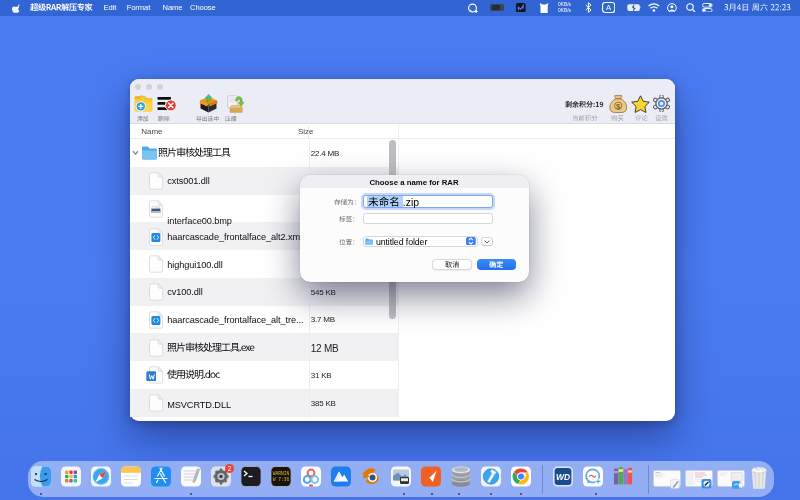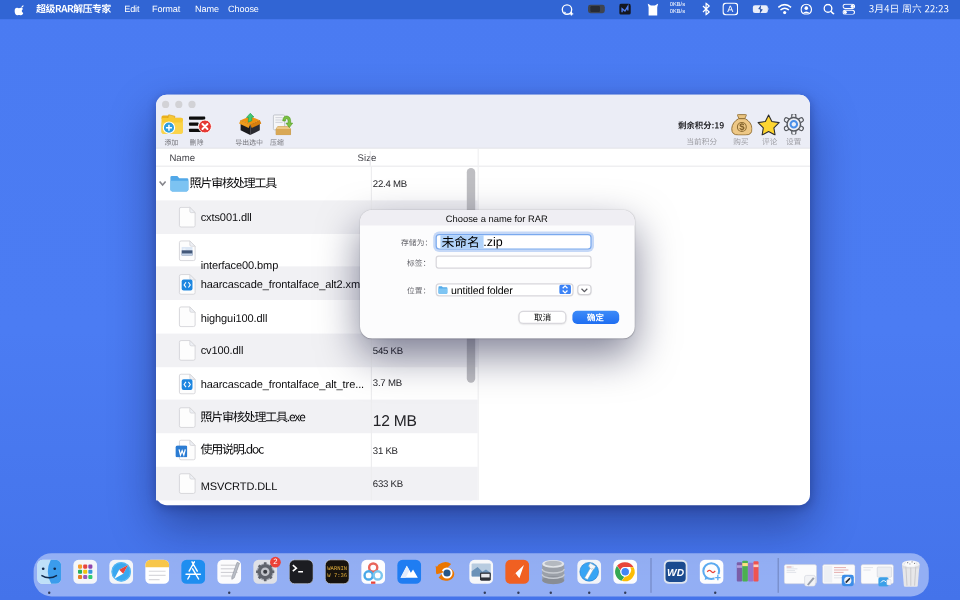--- a/index.html
+++ b/index.html
@@ -212,45 +212,45 @@
   </svg>
 <div class="a" style="left:167.2px;top:315.0px;font-size:9.2px;letter-spacing:-0.08px;color:#0d0d0f;white-space:nowrap">haarcascade_frontalface_alt_tre...</div>
 <div class="a" style="left:310.7px;top:315.4px;font-size:8px;letter-spacing:-0.2px;color:#232327">3.7 MB</div>
 <svg class="a" style="left:148px;top:338.625px" width="16" height="18" viewBox="0 0 16 18">
     <path d="M1.5 2.2 a1.4 1.4 0 0 1 1.4-1.4 H10.2 L14.6 5.2 V15.8 a1.4 1.4 0 0 1-1.4 1.4 H2.9 a1.4 1.4 0 0 1-1.4-1.4 Z" fill="#fdfdfd" stroke="#d5d5d9" stroke-width="0.8"></path>
     <path d="M10.2 0.8 V4 a1.2 1.2 0 0 0 1.2 1.2 h3.2 Z" fill="#eef0f5" stroke="#d5d5d9" stroke-width="0.7"></path>
   </svg>
 <svg style="position:absolute;left:167.2px;top:340.6px;" width="87.8" height="12.8" viewBox="0 -10.00 87.8 12.80">
     <path d="M5.3 -4.1H8.2V-2.6H5.3ZM4.6 -4.7V-1.9H9V-4.7ZM3.4 -1.2C3.5 -0.6 3.6 0.2 3.6 0.8L4.3 0.7C4.3 0.1 4.2 -0.7 4.1 -1.3ZM5.5 -1.3C5.8 -0.6 6 0.2 6.2 0.7L6.9 0.6C6.8 0.1 6.5 -0.8 6.2 -1.4ZM7.6 -1.3C8.1 -0.7 8.6 0.2 8.8 0.8L9.6 0.5C9.3 -0.1 8.7 -1 8.3 -1.6ZM1.7 -1.5C1.4 -0.8 0.9 0 0.4 0.5L1.2 0.8C1.6 0.3 2.1 -0.6 2.5 -1.3ZM1.6 -7.3H3.1V-5.5H1.6ZM1.6 -2.9V-4.9H3.1V-2.9ZM0.9 -8V-1.7H1.6V-2.2H3.8V-8ZM4.3 -8V-7.3H6C5.8 -6.4 5.3 -5.8 4 -5.4C4.1 -5.3 4.3 -5 4.4 -4.8C5.9 -5.3 6.5 -6.1 6.7 -7.3H8.5C8.4 -6.4 8.3 -6 8.2 -5.9C8.1 -5.8 8.1 -5.8 7.9 -5.8C7.8 -5.8 7.3 -5.8 6.9 -5.8C7 -5.6 7.1 -5.4 7.1 -5.2C7.5 -5.2 8 -5.2 8.2 -5.2C8.5 -5.2 8.7 -5.3 8.8 -5.4C9 -5.7 9.1 -6.2 9.2 -7.7C9.2 -7.8 9.2 -8 9.2 -8Z M10.8 -8.1V-4.8C10.8 -3 10.7 -1.2 9.4 0.2C9.6 0.4 9.8 0.6 10 0.8C10.9 -0.2 11.3 -1.4 11.5 -2.7H15.7V0.8H16.5V-3.4H11.5C11.6 -3.9 11.6 -4.4 11.6 -4.8V-5H18V-5.8H15.2V-8.4H14.4V-5.8H11.6V-8.1Z M22.3 -8.3C22.4 -8 22.6 -7.6 22.7 -7.3H18.8V-5.7H19.6V-6.6H26.4V-5.7H27.2V-7.3H23.4L23.6 -7.4C23.5 -7.7 23.3 -8.1 23.1 -8.5ZM20.2 -2.9H22.6V-1.8H20.2ZM20.2 -3.6V-4.7H22.6V-3.6ZM25.8 -2.9V-1.8H23.4V-2.9ZM25.8 -3.6H23.4V-4.7H25.8ZM22.6 -6.3V-5.3H19.4V-0.5H20.2V-1.1H22.6V0.8H23.4V-1.1H25.8V-0.6H26.6V-5.3H23.4V-6.3Z M35.6 -3.7C34.7 -2 32.8 -0.6 30.5 0.2C30.6 0.3 30.8 0.6 30.9 0.8C32.2 0.4 33.3 -0.2 34.2 -1C34.9 -0.4 35.7 0.2 36.1 0.7L36.6 0.2C36.2 -0.3 35.5 -0.9 34.8 -1.4C35.4 -2 36 -2.7 36.4 -3.4ZM33.1 -8.2C33.3 -7.9 33.5 -7.4 33.6 -7H31V-6.3H32.9C32.6 -5.8 32 -4.9 31.8 -4.6C31.7 -4.5 31.4 -4.4 31.2 -4.4C31.2 -4.2 31.4 -3.8 31.4 -3.6C31.6 -3.7 31.9 -3.8 33.7 -3.9C32.9 -3.1 32 -2.5 31 -2C31.1 -1.9 31.3 -1.6 31.4 -1.4C33.2 -2.3 34.7 -3.7 35.6 -5.2L34.9 -5.5C34.7 -5.2 34.5 -4.9 34.2 -4.5L32.5 -4.5C32.9 -5 33.4 -5.8 33.7 -6.3H36.6V-7H34.3L34.4 -7.1C34.3 -7.5 34.1 -8 33.8 -8.4ZM28.9 -8.4V-6.5H27.6V-5.8H28.9C28.6 -4.4 27.9 -2.8 27.3 -2C27.5 -1.8 27.6 -1.5 27.7 -1.2C28.2 -1.9 28.6 -2.9 28.9 -4V0.8H29.6V-4.5C29.9 -4 30.2 -3.4 30.4 -3.1L30.8 -3.6C30.6 -3.9 29.9 -5 29.6 -5.4V-5.8H30.8V-6.5H29.6V-8.4Z M40.3 -6.1C40.1 -4.7 39.7 -3.6 39.2 -2.6C38.8 -3.3 38.5 -4.2 38.2 -5.3C38.3 -5.5 38.4 -5.8 38.5 -6.1ZM38.2 -8.4C37.9 -6.4 37.3 -4.5 36.5 -3.5C36.7 -3.4 37 -3.2 37.1 -3.1C37.4 -3.4 37.6 -3.8 37.9 -4.3C38.1 -3.3 38.5 -2.6 38.8 -1.9C38.2 -1 37.3 -0.2 36.3 0.2C36.5 0.3 36.8 0.6 37 0.8C37.9 0.3 38.7 -0.3 39.3 -1.3C40.5 0.2 42.1 0.5 43.9 0.5H45.3C45.4 0.3 45.5 -0.1 45.6 -0.3C45.3 -0.3 44.2 -0.3 43.9 -0.3C42.4 -0.3 40.9 -0.6 39.7 -1.9C40.4 -3.1 40.9 -4.7 41.1 -6.7L40.6 -6.8L40.5 -6.8H38.7C38.8 -7.2 38.9 -7.7 39 -8.2ZM42.1 -8.4V-1H43V-5.2C43.6 -4.4 44.4 -3.5 44.7 -2.9L45.4 -3.3C44.9 -4 44 -5.1 43.2 -5.9L43 -5.8V-8.4Z M49.8 -5.4H51.3V-4.1H49.8ZM51.9 -5.4H53.5V-4.1H51.9ZM49.8 -7.3H51.3V-6H49.8ZM51.9 -7.3H53.5V-6H51.9ZM48.2 -0.2V0.5H54.7V-0.2H52V-1.6H54.3V-2.3H52V-3.5H54.2V-7.9H49.1V-3.5H51.2V-2.3H49V-1.6H51.2V-0.2ZM45.4 -1 45.5 -0.2C46.4 -0.5 47.6 -0.9 48.6 -1.3L48.5 -2L47.4 -1.6V-4.1H48.4V-4.8H47.4V-7H48.6V-7.7H45.5V-7H46.7V-4.8H45.6V-4.1H46.7V-1.4C46.2 -1.2 45.7 -1.1 45.4 -1Z M54.5 -0.7V0H63.5V-0.7H59.4V-6.5H63V-7.3H55V-6.5H58.6V-0.7Z M69 -0.8C70.2 -0.3 71.3 0.3 72 0.8L72.6 0.2C71.9 -0.2 70.7 -0.9 69.5 -1.4ZM66.3 -1.3C65.7 -0.8 64.4 -0.1 63.4 0.3C63.6 0.4 63.8 0.7 64 0.8C65 0.4 66.2 -0.2 67 -0.9ZM65.1 -7.9V-2.1H63.5V-1.4H72.5V-2.1H71V-7.9ZM65.8 -2.1V-3H70.3V-2.1ZM65.8 -5.9H70.3V-5H65.8ZM65.8 -6.4V-7.3H70.3V-6.4ZM65.8 -4.4H70.3V-3.6H65.8Z M73.4 0.1C73.8 0.1 74 -0.1 74 -0.6C74 -1 73.8 -1.3 73.4 -1.3C73 -1.3 72.7 -1 72.7 -0.6C72.7 -0.1 73 0.1 73.4 0.1Z M76.9 0.1C77.6 0.1 78.2 -0.1 78.7 -0.4L78.4 -1C78 -0.8 77.5 -0.6 77 -0.6C76 -0.6 75.3 -1.3 75.2 -2.5H78.9C78.9 -2.6 78.9 -2.8 78.9 -3C78.9 -4.6 78.1 -5.6 76.7 -5.6C75.5 -5.6 74.3 -4.5 74.3 -2.7C74.3 -0.9 75.5 0.1 76.9 0.1ZM75.2 -3.1C75.3 -4.2 76 -4.8 76.8 -4.8C77.6 -4.8 78.1 -4.2 78.1 -3.1Z M78.5 0H79.4L80.2 -1.3C80.4 -1.6 80.5 -1.9 80.7 -2.2H80.8C81 -1.9 81.2 -1.6 81.4 -1.3L82.2 0H83.2L81.4 -2.7L83 -5.4H82.1L81.4 -4.2C81.2 -3.9 81.1 -3.6 80.9 -3.3H80.9C80.7 -3.6 80.5 -3.9 80.3 -4.2L79.6 -5.4H78.6L80.3 -2.8Z M85.4 0.1C86.2 0.1 86.7 -0.1 87.2 -0.4L86.9 -1C86.5 -0.8 86.1 -0.6 85.5 -0.6C84.5 -0.6 83.8 -1.3 83.7 -2.5H87.4C87.4 -2.6 87.4 -2.8 87.4 -3C87.4 -4.6 86.6 -5.6 85.3 -5.6C84 -5.6 82.8 -4.5 82.8 -2.7C82.8 -0.9 84 0.1 85.4 0.1ZM83.7 -3.1C83.8 -4.2 84.5 -4.8 85.3 -4.8C86.1 -4.8 86.6 -4.2 86.6 -3.1Z" fill="#0d0d0f"></path>
   </svg>
-<div class="a" style="left:310.7px;top:343.1px;font-size:13px;letter-spacing:-0.2px;color:#232327">12 MB</div>
+<div class="a" style="left:310.7px;top:343.1px;font-size:10px;letter-spacing:-0.2px;color:#232327">12 MB</div>
 <svg class="a" style="left:148px;top:366.375px" width="16" height="18" viewBox="0 0 16 18">
     <path d="M1.5 2.2 a1.4 1.4 0 0 1 1.4-1.4 H10.2 L14.6 5.2 V15.8 a1.4 1.4 0 0 1-1.4 1.4 H2.9 a1.4 1.4 0 0 1-1.4-1.4 Z" fill="#fdfdfd" stroke="#d5d5d9" stroke-width="0.8"></path>
     <path d="M10.2 0.8 V4 a1.2 1.2 0 0 0 1.2 1.2 h3.2 Z" fill="#eef0f5" stroke="#d5d5d9" stroke-width="0.7"></path>
   </svg>
 <svg class="a" style="left:145.6px;top:370.7px" width="10.6" height="10.6" viewBox="0 0 10.6 10.6">
 <rect x="0.3" y="0.3" width="10" height="10" rx="1.6" fill="#2b7cd3"></rect>
 <path d="M2 3 l1.2 4.8 1.4-3.6 1.4 3.6 L7.2 3" transform="translate(1.2,0.4)" fill="none" stroke="#fff" stroke-width="1"></path>
   </svg>
 <svg style="position:absolute;left:167.2px;top:368.4px;" width="53.1" height="12.8" viewBox="0 -10.00 53.1 12.80">
     <path d="M6 -8.4V-7.3H3.2V-6.6H6V-5.6H3.5V-2.9H5.9C5.9 -2.3 5.7 -1.8 5.4 -1.3C4.9 -1.7 4.4 -2.1 4.1 -2.6L3.5 -2.4C3.9 -1.8 4.4 -1.3 5 -0.8C4.5 -0.4 3.8 -0 2.8 0.2C3 0.4 3.2 0.7 3.3 0.8C4.3 0.5 5.1 0.1 5.6 -0.4C6.6 0.2 7.8 0.6 9.3 0.8C9.4 0.6 9.6 0.3 9.7 0.1C8.3 -0 7 -0.4 6 -0.9C6.4 -1.5 6.6 -2.2 6.7 -2.9H9.3V-5.6H6.7V-6.6H9.6V-7.3H6.7V-8.4ZM4.2 -5H6V-3.9L6 -3.5H4.2ZM6.7 -5H8.6V-3.5H6.7L6.7 -3.9ZM2.8 -8.4C2.2 -6.9 1.2 -5.4 0.2 -4.5C0.3 -4.3 0.6 -3.9 0.6 -3.7C1 -4.1 1.4 -4.5 1.7 -5V0.8H2.5V-6.1C2.8 -6.8 3.2 -7.5 3.5 -8.2Z M10.5 -7.7V-4.1C10.5 -2.7 10.4 -0.9 9.3 0.4C9.5 0.5 9.8 0.7 9.9 0.8C10.7 0 11 -1.2 11.2 -2.3H13.7V0.7H14.4V-2.3H17.1V-0.2C17.1 -0 17.1 0 16.9 0C16.7 0 16 0.1 15.3 0C15.4 0.2 15.5 0.6 15.6 0.7C16.5 0.8 17.1 0.7 17.4 0.6C17.8 0.5 17.9 0.3 17.9 -0.2V-7.7ZM11.3 -7H13.7V-5.4H11.3ZM17.1 -7V-5.4H14.4V-7ZM11.3 -4.7H13.7V-3H11.2C11.3 -3.4 11.3 -3.7 11.3 -4.1ZM17.1 -4.7V-3H14.4V-4.7Z M19.1 -7.7C19.6 -7.2 20.3 -6.5 20.6 -6.1L21.2 -6.6C20.9 -7 20.2 -7.7 19.6 -8.2ZM22.6 -5.7H26V-3.9H22.6ZM19.8 0.4C19.9 0.2 20.2 -0 22.1 -1.4C22 -1.5 21.9 -1.8 21.8 -2.1L20.7 -1.3V-5.3H18.4V-4.5H19.9V-1.2C19.9 -0.8 19.5 -0.4 19.3 -0.3C19.5 -0.1 19.7 0.2 19.8 0.4ZM21.8 -6.4V-3.2H23.1C23 -1.6 22.6 -0.4 21 0.2C21.1 0.4 21.3 0.6 21.4 0.8C23.3 0.1 23.7 -1.3 23.9 -3.2H24.8V-0.3C24.8 0.4 24.9 0.7 25.7 0.7C25.8 0.7 26.5 0.7 26.7 0.7C27.3 0.7 27.5 0.3 27.6 -1C27.4 -1 27.1 -1.2 26.9 -1.3C26.9 -0.2 26.9 -0 26.6 -0C26.5 -0 25.9 -0 25.8 -0C25.5 -0 25.5 -0.1 25.5 -0.4V-3.2H26.7V-6.4H25.7C26 -6.9 26.3 -7.6 26.5 -8.2L25.7 -8.4C25.6 -7.8 25.2 -7 24.9 -6.4H23.2L23.9 -6.7C23.7 -7.1 23.3 -7.9 22.9 -8.4L22.3 -8.1C22.6 -7.6 23 -6.9 23.2 -6.4Z M30.4 -4.5V-2.5H28.5V-4.5ZM30.4 -5.2H28.5V-7.1H30.4ZM27.8 -7.8V-0.9H28.5V-1.8H31.1V-7.8ZM35.5 -7.3V-5.5H32.7V-7.3ZM32 -8V-4.4C32 -2.9 31.8 -0.9 30.1 0.4C30.3 0.5 30.6 0.7 30.7 0.9C31.8 -0 32.4 -1.2 32.6 -2.4H35.5V-0.2C35.5 -0 35.5 0.1 35.3 0.1C35.1 0.1 34.5 0.1 33.8 0C34 0.2 34.1 0.6 34.1 0.8C35 0.8 35.5 0.8 35.9 0.6C36.2 0.5 36.3 0.3 36.3 -0.2V-8ZM35.5 -4.9V-3.1H32.7C32.7 -3.5 32.7 -4 32.7 -4.4V-4.9Z M37.4 0.1C37.8 0.1 38 -0.1 38 -0.6C38 -1 37.8 -1.3 37.4 -1.3C37 -1.3 36.7 -1 36.7 -0.6C36.7 -0.1 37 0.1 37.4 0.1Z M40.6 0.1C41.2 0.1 41.8 -0.2 42.2 -0.6H42.2L42.3 0H43.1V-8H42.1V-5.9L42.2 -4.9C41.7 -5.3 41.3 -5.6 40.7 -5.6C39.4 -5.6 38.3 -4.5 38.3 -2.7C38.3 -0.9 39.2 0.1 40.6 0.1ZM40.8 -0.6C39.8 -0.6 39.2 -1.4 39.2 -2.7C39.2 -4 40 -4.8 40.8 -4.8C41.3 -4.8 41.7 -4.6 42.1 -4.2V-1.4C41.7 -0.9 41.2 -0.6 40.8 -0.6Z M46 0.1C47.3 0.1 48.5 -0.9 48.5 -2.7C48.5 -4.5 47.3 -5.6 46 -5.6C44.7 -5.6 43.5 -4.5 43.5 -2.7C43.5 -0.9 44.7 0.1 46 0.1ZM46 -0.6C45.1 -0.6 44.4 -1.5 44.4 -2.7C44.4 -4 45.1 -4.8 46 -4.8C47 -4.8 47.6 -4 47.6 -2.7C47.6 -1.5 47 -0.6 46 -0.6Z M51.1 0.1C51.8 0.1 52.4 -0.1 52.9 -0.6L52.5 -1.2C52.1 -0.9 51.7 -0.6 51.2 -0.6C50.2 -0.6 49.5 -1.5 49.5 -2.7C49.5 -4 50.2 -4.8 51.2 -4.8C51.6 -4.8 52 -4.6 52.3 -4.3L52.8 -4.9C52.4 -5.3 51.9 -5.6 51.2 -5.6C49.8 -5.6 48.6 -4.5 48.6 -2.7C48.6 -0.9 49.7 0.1 51.1 0.1Z" fill="#0d0d0f"></path>
   </svg>
 <div class="a" style="left:310.7px;top:370.9px;font-size:8px;letter-spacing:-0.2px;color:#232327">31 KB</div>
 <svg class="a" style="left:148px;top:394.125px" width="16" height="18" viewBox="0 0 16 18">
     <path d="M1.5 2.2 a1.4 1.4 0 0 1 1.4-1.4 H10.2 L14.6 5.2 V15.8 a1.4 1.4 0 0 1-1.4 1.4 H2.9 a1.4 1.4 0 0 1-1.4-1.4 Z" fill="#fdfdfd" stroke="#d5d5d9" stroke-width="0.8"></path>
     <path d="M10.2 0.8 V4 a1.2 1.2 0 0 0 1.2 1.2 h3.2 Z" fill="#eef0f5" stroke="#d5d5d9" stroke-width="0.7"></path>
   </svg>
 <div class="a" style="left:167.2px;top:400px;font-size:9.2px;letter-spacing:-0.08px;color:#0d0d0f;white-space:nowrap">MSVCRTD.DLL</div>
-<div class="a" style="left:310.7px;top:398.6px;font-size:8px;letter-spacing:-0.2px;color:#232327">633 KB</div>
+<div class="a" style="left:310.7px;top:398.6px;font-size:8px;letter-spacing:-0.2px;color:#232327">385 KB</div>
 <div class="a" style="left:389.3px;top:139.8px;width:6.3px;height:179px;background:#bebec2;border-radius:3.5px"></div>
 <div class="a" style="left:397.5px;top:123.5px;width:1px;height:293.2px;background:#f0f0f2"></div>
 <div class="a" style="left:299.5px;top:174.5px;width:229px;height:107.7px;background:#fcfcfd;border-radius:10px;
 box-shadow:0 14px 34px rgba(8,10,50,.5),0 0 1px rgba(0,0,0,.35)"></div>
 <div class="a" style="left:299.5px;top:174.5px;width:229px;height:13.4px;background:#efeef3;border-radius:10px 10px 0 0"></div>
-<div class="a" style="left:299.5px;top:178.2px;width:229px;text-align:center;font-size:7.8px;font-weight:normal;color:#0a0a0a">Choose a name for RAR</div>
+<div class="a" style="left:299.5px;top:178.2px;width:229px;text-align:center;font-size:7.8px;font-weight:bold;color:#0a0a0a">Choose a name for RAR</div>
 <div class="a" style="left:362.8px;top:194.7px;width:129.8px;height:13px;background:#fff;border:1.2px solid #7aa9ee;border-radius:3px;
 box-shadow:0 0 0 2px rgba(122,166,238,.42)"></div>
 <div class="a" style="left:367.2px;top:195.8px;width:35.4px;height:10.9px;background:#b0d2fa"></div>
 <svg style="position:absolute;left:368.4px;top:194.7px;" width="32.8" height="13.6" viewBox="0 -10.60 32.8 13.57">
     <path d="M4.9 -8.9V-7.2H1.4V-6.4H4.9V-4.5H0.7V-3.8H4.4C3.5 -2.4 1.8 -1.1 0.4 -0.4C0.5 -0.3 0.8 0.1 0.9 0.3C2.3 -0.5 3.8 -1.7 4.9 -3.1V0.8H5.7V-3.2C6.7 -1.8 8.2 -0.4 9.7 0.3C9.8 0.1 10.1 -0.3 10.2 -0.4C8.8 -1.1 7.1 -2.4 6.2 -3.8H10V-4.5H5.7V-6.4H9.3V-7.2H5.7V-8.9Z M16 -9C15 -7.6 12.9 -6.3 11 -5.7C11.1 -5.5 11.3 -5.2 11.4 -5C12.2 -5.2 13 -5.6 13.7 -6.1V-5.4H18V-6.1C18.7 -5.6 19.5 -5.3 20.3 -5C20.4 -5.3 20.6 -5.6 20.9 -5.8C19.2 -6.2 17.4 -7.2 16.4 -8.3L16.6 -8.6ZM13.8 -6.1C14.6 -6.6 15.3 -7.2 15.9 -7.8C16.5 -7.2 17.2 -6.6 18 -6.1ZM12 -4.5V0H12.7V-0.9H15.2V-4.5ZM12.7 -3.8H14.4V-1.6H12.7ZM16.3 -4.5V0.9H17.1V-3.8H19.1V-1.5C19.1 -1.4 19.1 -1.3 18.9 -1.3C18.8 -1.3 18.3 -1.3 17.7 -1.3C17.8 -1.1 17.9 -0.8 17.9 -0.6C18.7 -0.6 19.2 -0.6 19.5 -0.7C19.8 -0.9 19.9 -1.1 19.9 -1.5V-4.5Z M24 -5.6C24.5 -5.2 25.2 -4.7 25.6 -4.3C24.4 -3.6 23 -3.2 21.7 -2.9C21.8 -2.7 22 -2.4 22.1 -2.2C22.7 -2.3 23.3 -2.5 23.9 -2.7V0.8H24.7V0.3H29.4V0.8H30.2V-3.6H26C27.7 -4.5 29.3 -5.9 30.1 -7.6L29.6 -7.9L29.5 -7.8H25.7C26 -8.1 26.2 -8.4 26.4 -8.8L25.5 -8.9C24.9 -7.9 23.7 -6.7 21.9 -5.9C22.1 -5.8 22.4 -5.5 22.5 -5.3C23.5 -5.8 24.3 -6.5 25 -7.1H29C28.3 -6.2 27.4 -5.4 26.4 -4.7C25.9 -5.2 25.2 -5.7 24.6 -6.1ZM29.4 -0.4H24.7V-2.9H29.4Z" fill="#000"></path>
   </svg>
 <div class="a" style="left:402.8px;top:196.6px;font-size:10.4px;color:#000">.zip</div>
 <div class="a" style="left:362.6px;top:213px;width:130px;height:10.7px;background:#fff;border:1px solid #d7d6db;border-radius:2.5px"></div>
 <div class="a" style="left:362.6px;top:235.6px;width:115.2px;height:11.4px;background:#fff;border:1px solid #d7d6db;border-radius:3px"></div>
 <svg class="a" style="left:365.4px;top:237.7px" width="8.2" height="7" viewBox="0 0 8.2 7">

